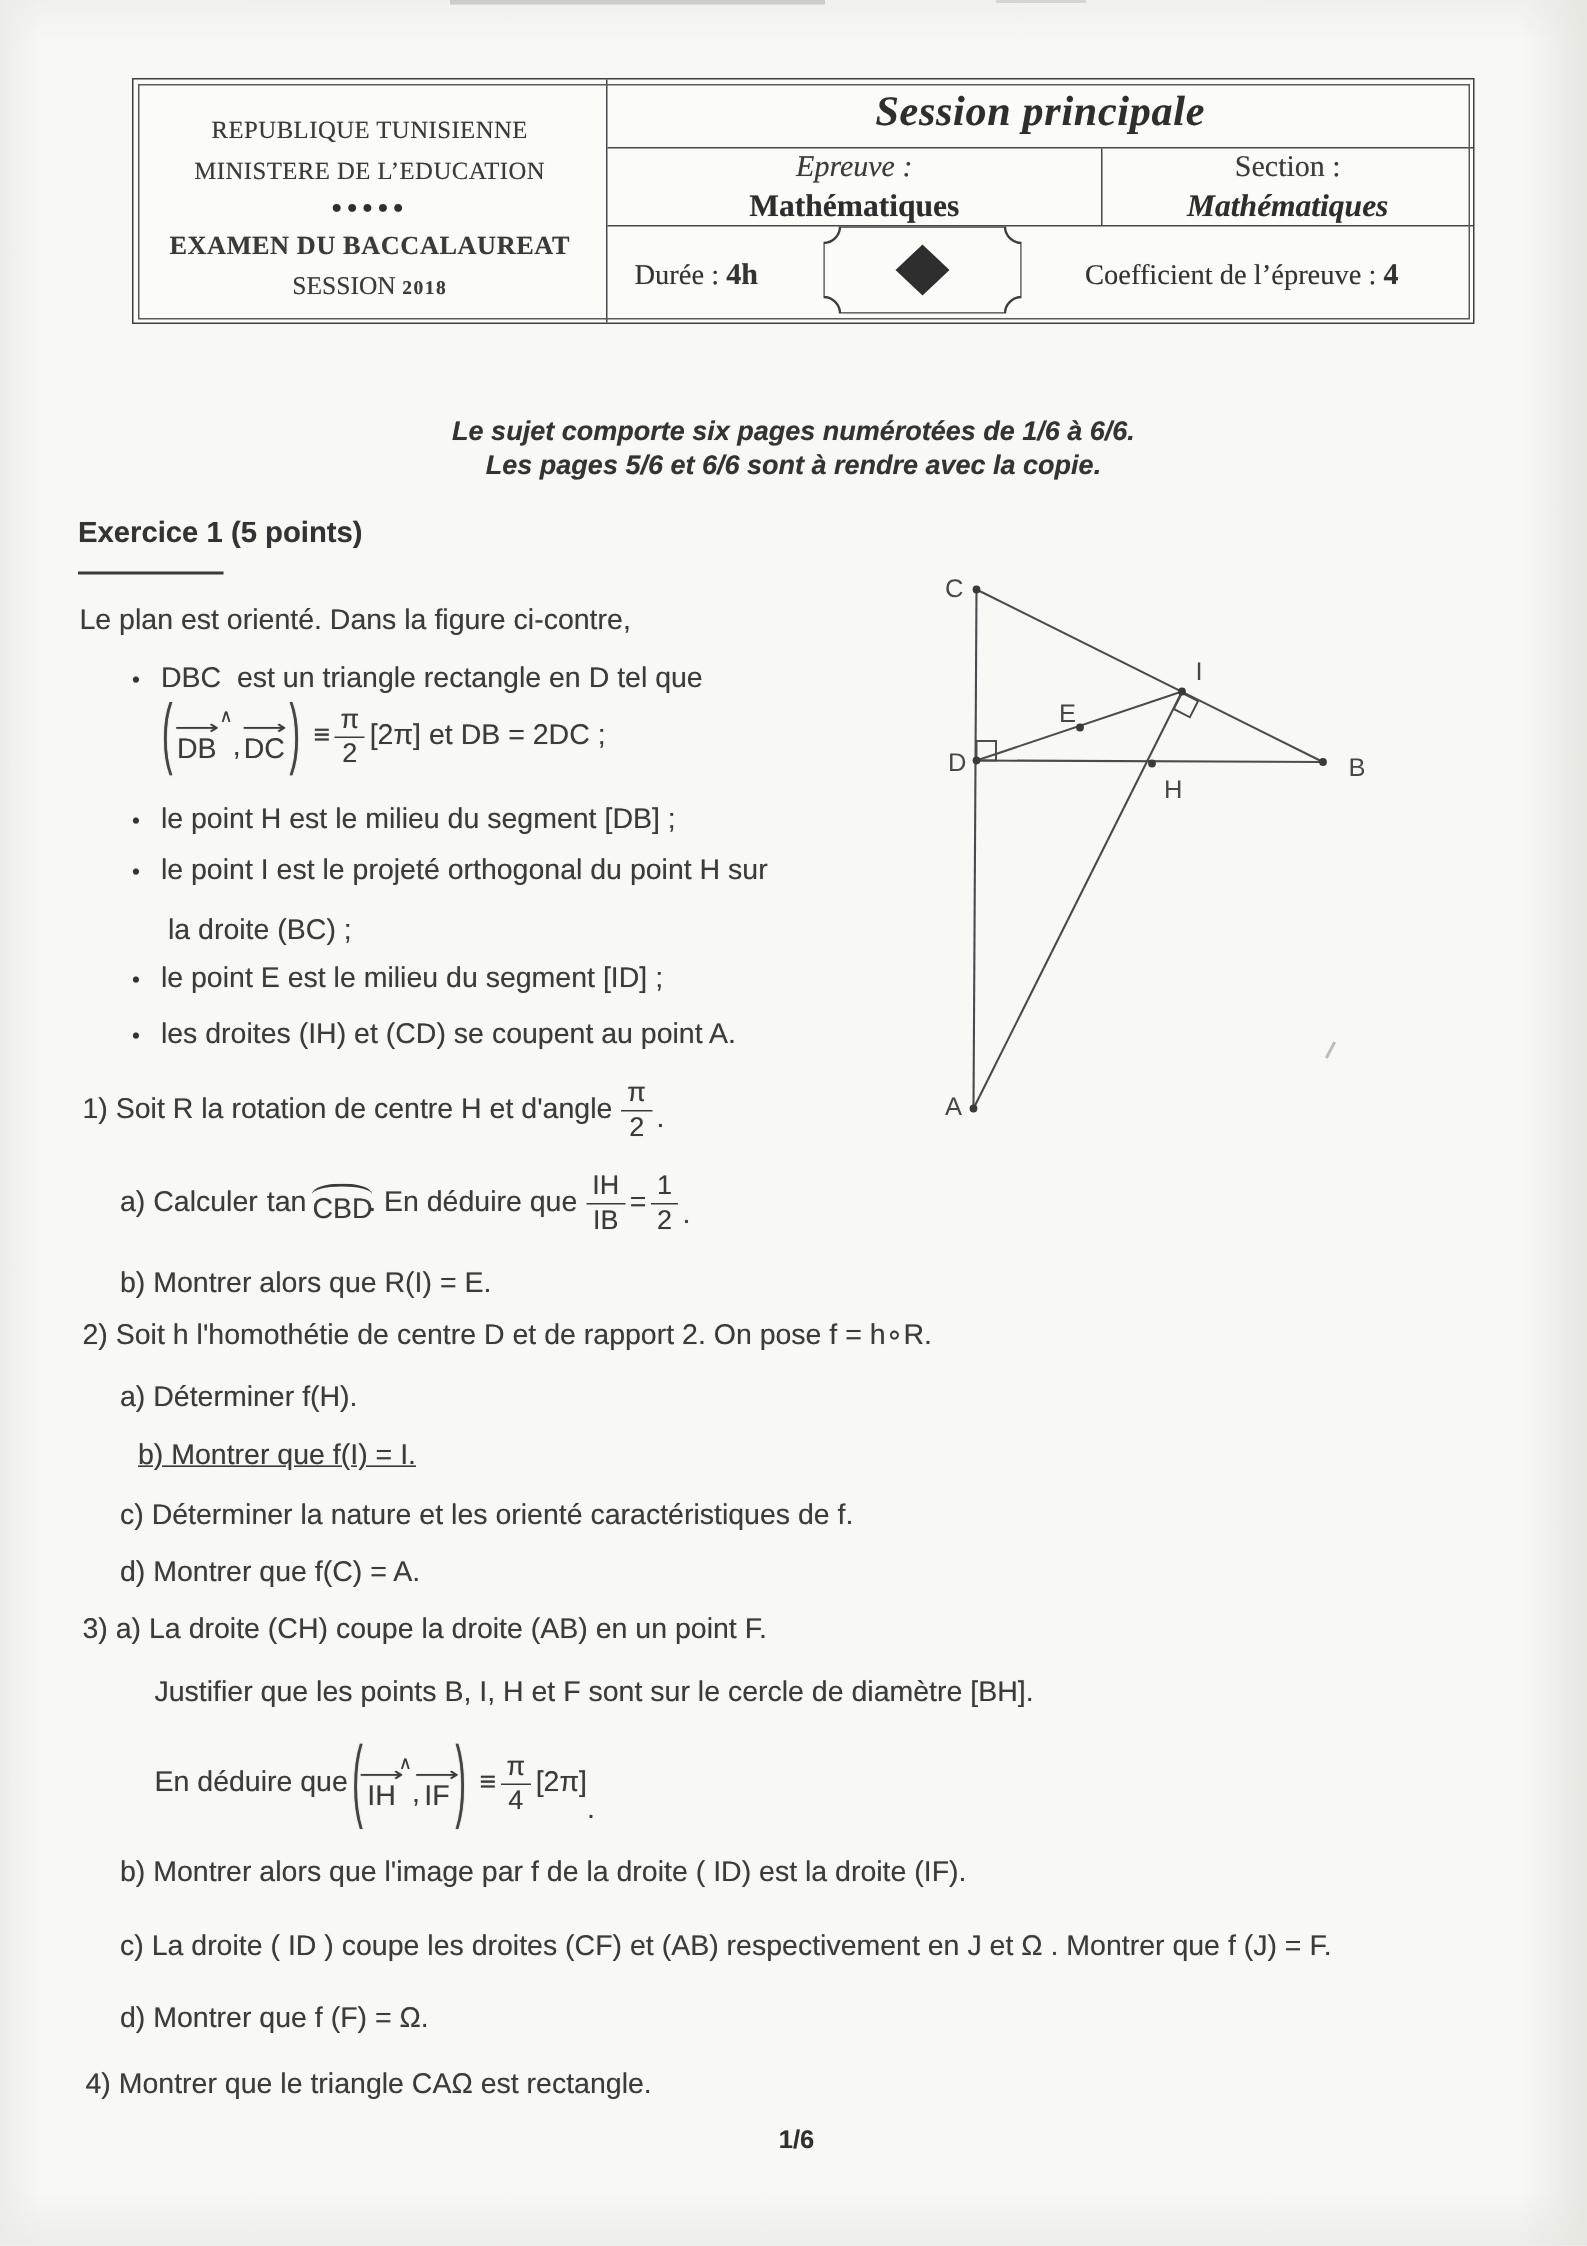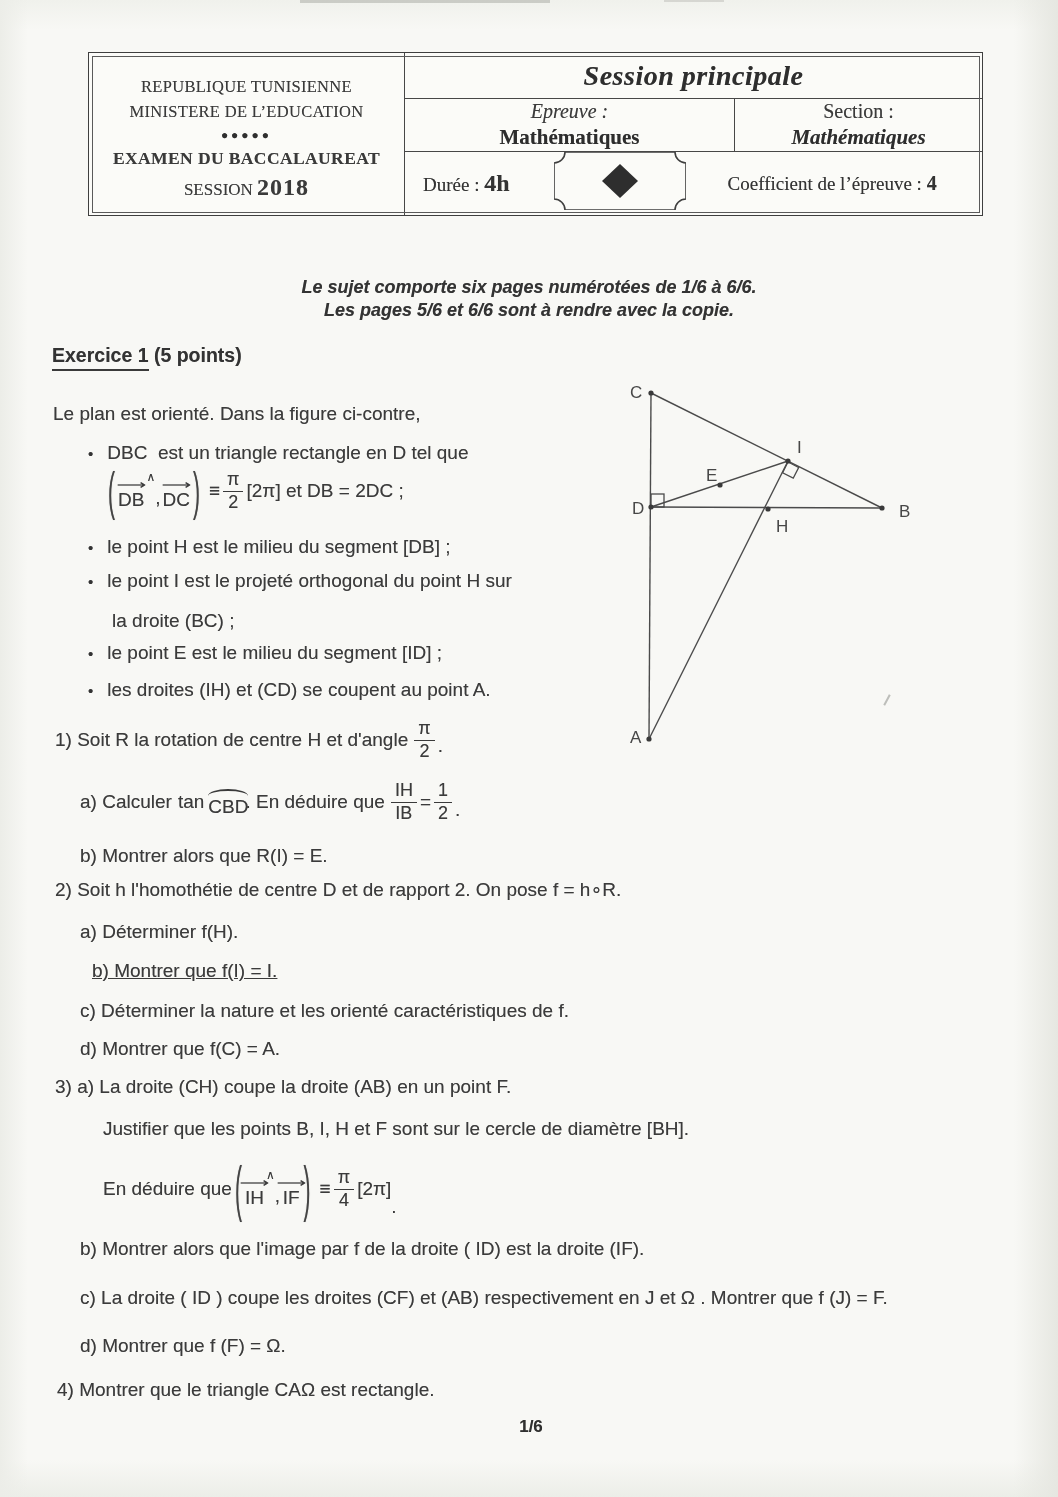--- a/index.html
+++ b/index.html
@@ -17,45 +17,45 @@
   
   .hdr{position:absolute;left:88px;top:52px;width:895px;height:164px;border:1.6px solid #3f3f3f;background:#fbfbf8;}
   .hdr::after{content:"";position:absolute;inset:2.5px;border:1.4px solid #5a5a5a;pointer-events:none;}
   .hdr-left{position:absolute;left:0;top:0;bottom:0;width:316px;border-right:1.5px solid #474747;
     display:flex;flex-direction:column;justify-content:space-between;align-items:center;text-align:center;
     padding:24px 8px 14px;font-family:"Liberation Serif",serif;color:#3a3a3a;}
   .hl1{font-size:16.5px;letter-spacing:.3px;}
   .hdots{font-size:12px;letter-spacing:3px;color:#2f2f2f;}
   .hl3{font-size:17.5px;font-weight:bold;letter-spacing:.4px;}
   .hl4{font-size:17px;}
-  .hl4 b{font-size:24px;letter-spacing:1px;}
+  .hl4 b{font-size:13px;letter-spacing:1px;}
   .hdr-right{position:absolute;left:316px;right:0;top:0;bottom:0;display:flex;flex-direction:column;}
   .hrow1{height:56px;border-bottom:1.5px solid #474747;display:flex;align-items:center;justify-content:center;}
   .session-title{font-family:"Liberation Serif",serif;font-weight:bold;font-style:italic;font-size:28px;color:#2e2e2e;letter-spacing:.5px;}
   .hrow2{height:64px;border-bottom:1.5px solid #474747;display:flex;}
   .hcell{display:flex;flex-direction:column;align-items:center;justify-content:center;font-family:"Liberation Serif",serif;line-height:1.25;}
   .hcell-ep{width:330px;border-right:1.5px solid #474747;}
   .hcell-se{flex:1;}
   .lab-it{font-style:italic;font-size:20px;}
   .lab{font-size:20px;}
   .val-b{font-weight:bold;font-size:21px;color:#2d2d2d;}
   .val-bi{font-weight:bold;font-style:italic;font-size:21px;color:#2d2d2d;}
   .hrow3{flex:1;display:flex;align-items:center;font-family:"Liberation Serif",serif;font-size:19px;color:#333;}
   .duree{margin-left:18px;}
-  .duree b{font-size:24px;}
+  .duree b{font-size:20px;}
   .plaque{margin-left:44px;flex:0 0 auto;}
   .coeff{margin-left:42px;}
   .coeff b{font-size:20px;}
 
   
   .notice{position:absolute;left:0;right:0;top:276px;text-align:center;font-weight:bold;font-style:italic;font-size:18px;line-height:23px;color:#333;}
 
   
   .ex-title{position:absolute;left:52px;top:344px;font-size:19.5px;font-weight:bold;color:#333;}
-  .ex-title .und{border-bottom:2px solid #3a3a3a;padding-bottom:3px;}
+  .ex-title .und{border-bottom:2px solid #3a3a3a;padding-bottom:15px;}
 
   
   .line{position:absolute;display:flex;align-items:center;white-space:pre;font-size:19px;color:#3b3b3b;}
   .bullet-mark{font-size:15px;margin-right:14px;color:#333;}
   .frac{display:inline-flex;flex-direction:column;align-items:center;line-height:1.1;font-size:18px;margin:0 3px;}
   .frac .num{padding:0 4px 1px;border-bottom:1.7px solid #3a3a3a;}
   .frac .den{padding-top:1px;}
   .vec{display:inline-flex;flex-direction:column;align-items:center;line-height:1;transform:translateY(3px);}
   .vec .arr{font-size:13px;height:10px;transform:scaleX(1.6) translateY(-2px);}
   .bigp{display:inline-block;transform:scaleY(2.5);font-size:21px;font-weight:300;margin:0 3px;color:#444;}

